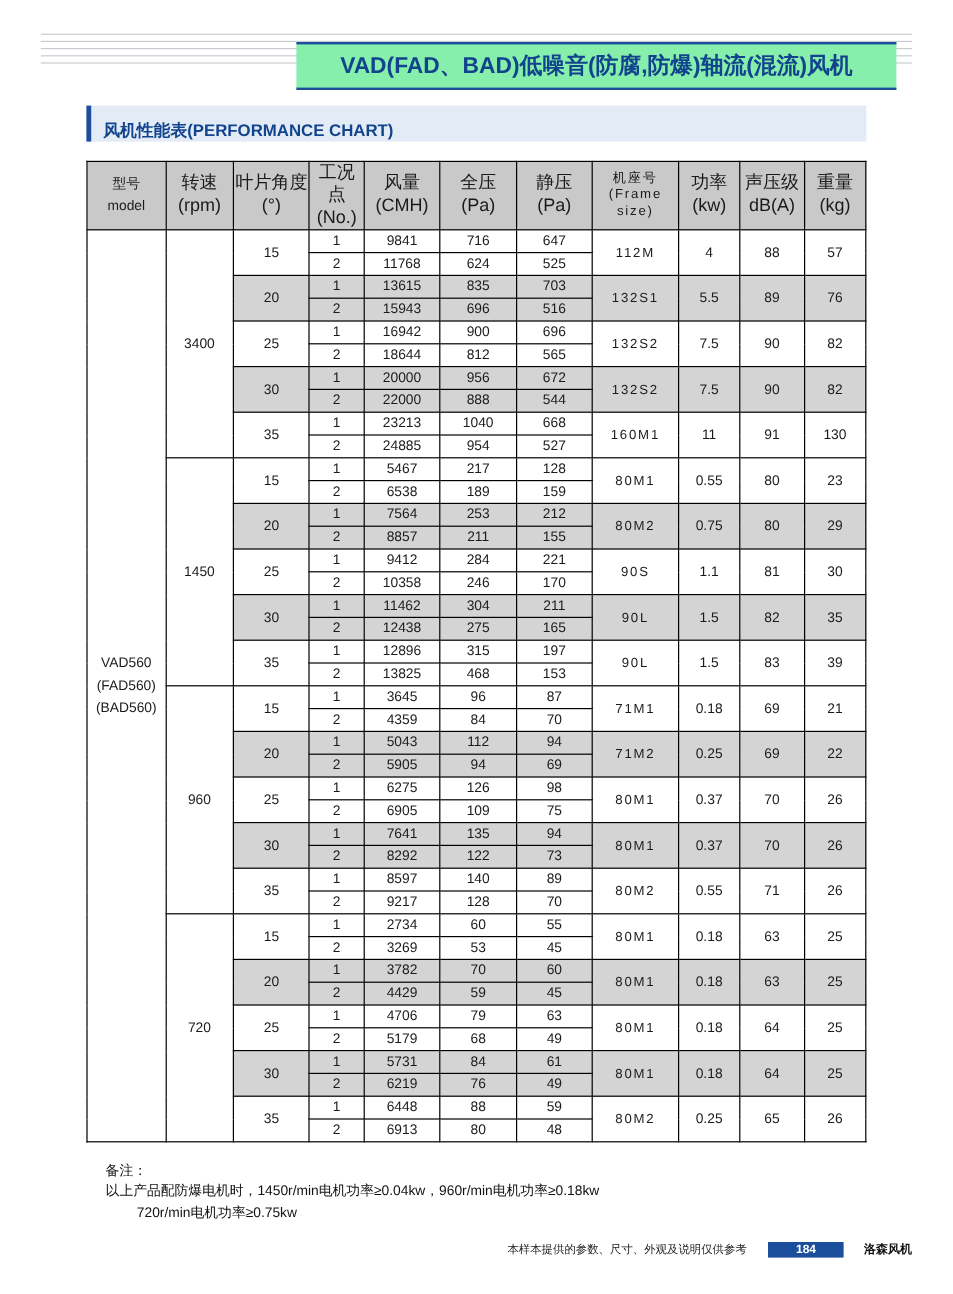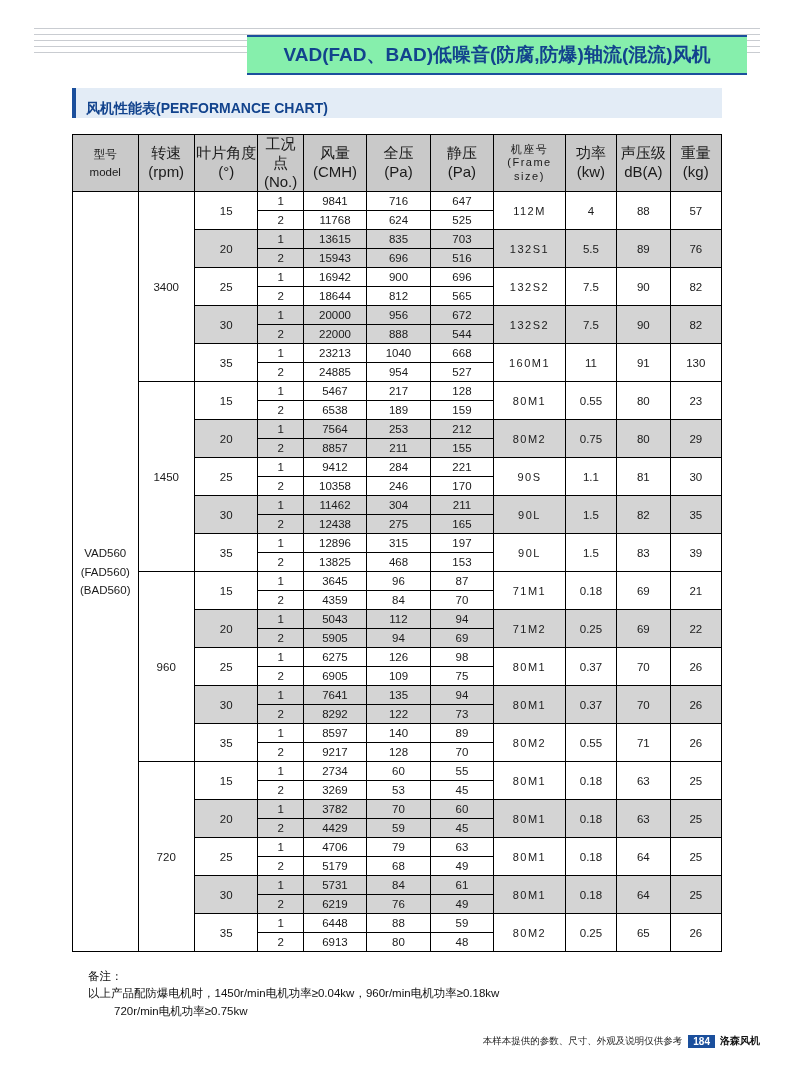--- a/index.html
+++ b/index.html
@@ -90,28 +90,28 @@
   
   .notes{
     position:absolute;left:88px;top:968px;width:640px;
     font-size:11.5px;line-height:1.5;color:#111;
   }
   .notes .n-line{white-space:nowrap;}
   .notes .n-indent{padding-left:26px;}
   
   .footer{
     position:absolute;right:34px;bottom:30px;
-    display:flex;align-items:center;gap:0px;
+    display:flex;align-items:center;gap:12px;
     font-size:9.5px;color:#222;
   }
   .footer .f-text{margin-right:6px;}
   .footer .f-page{
     background:#1b4f9c;color:#fff;
     font-size:10px;font-weight:bold;
-    padding:1px 5px;margin-right:5px;
+    padding:1px 23px;margin-right:5px;
   }
   .footer .f-brand{font-size:10px;font-weight:bold;color:#111;}
 </style>
 </head>
 <body>
 
 <div class="header">
   <div class="header-lines">
     <i></i>
       <i></i>

